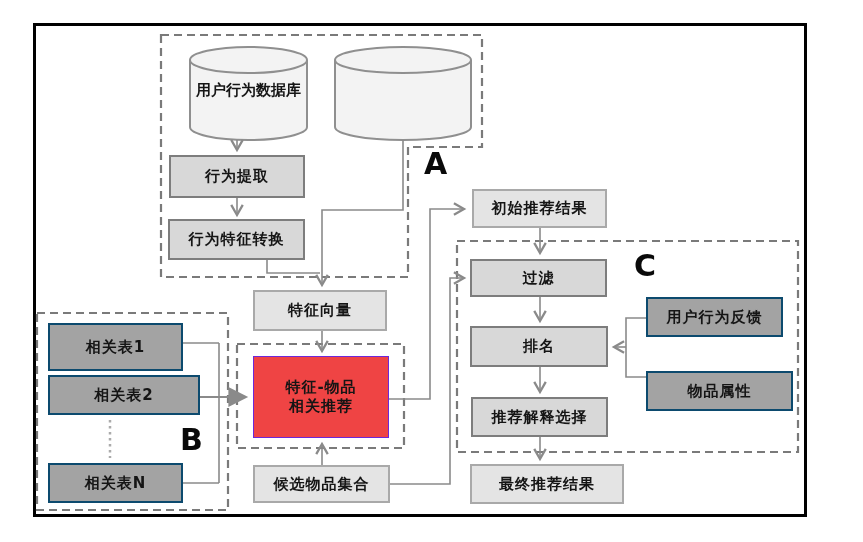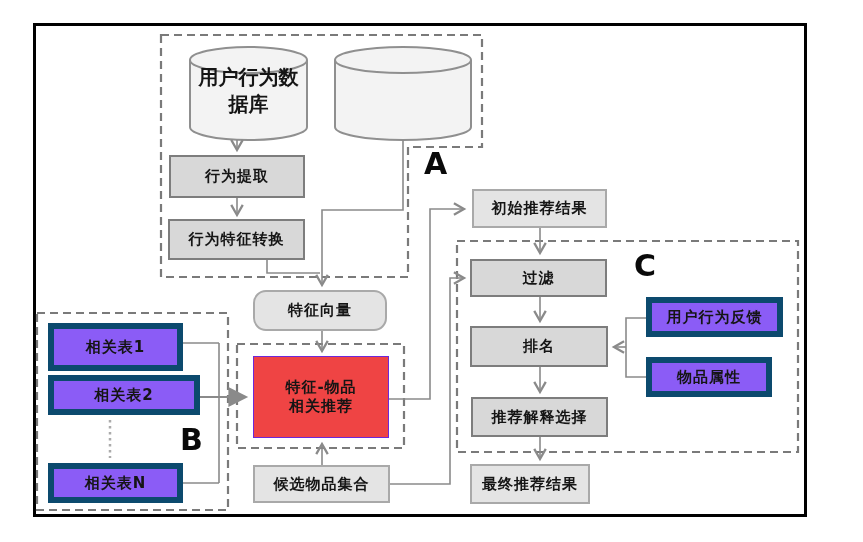--- a/index.html
+++ b/index.html
@@ -13,25 +13,25 @@
   }
   svg.layer{position:absolute;left:0;top:0;}
   .node{
     position:absolute;box-sizing:border-box;
     display:flex;align-items:center;justify-content:center;flex-direction:column;
     font-size:15px;font-weight:700;color:#151515;line-height:1.25;
     text-align:center;letter-spacing:1px;
   }
   .med{background:#d8d8d8;border:2px solid #7d7d7d;}
   .light{background:#e4e4e4;border:2px solid #a9a9a9;}
-  .xlight{background:#8b5cf6;border:6px solid #0c4a6e;}
+  .xlight{background:#a3a3a3;border:2px solid #0c4a6e;}
   .thick{background:#ef4444;border:1px solid #6d28d9;}
   .cyl-label{
     position:absolute;display:flex;align-items:center;justify-content:center;
-    font-size:20px;font-weight:700;color:#151515;letter-spacing:0px;text-align:center;
+    font-size:15px;font-weight:700;color:#151515;letter-spacing:0px;text-align:center;
   }
   .group-label{
     position:absolute;font-size:30px;font-weight:700;color:#0a0a0a;
   }
 </style>
 </head>
 <body>
 
 <div id="canvas">
 
@@ -90,21 +90,21 @@
   <div class="cyl-label" style="left:192px;top:68px;width:113px;height:45px;">
     <span>用户行为数据库</span>
   </div>
 
   <div class="node med" style="left:169px;top:155px;width:136px;height:43px;">
     <span>行为提取</span>
   </div>
   <div class="node med" style="left:168px;top:219px;width:137px;height:41px;">
     <span>行为特征转换</span>
   </div>
-  <div class="node light" style="left:253px;top:290px;width:134px;height:41px;border-radius:13px;">
+  <div class="node light" style="left:253px;top:290px;width:134px;height:41px;">
     <span>特征向量</span>
   </div>
   <div class="node thick" style="left:253px;top:356px;width:136px;height:82px;">
     <span>特征-物品</span>
     <span>相关推荐</span>
   </div>
   <div class="node light" style="left:253px;top:465px;width:137px;height:38px;">
     <span>候选物品集合</span>
   </div>
 
@@ -123,27 +123,27 @@
   </div>
   <div class="node med" style="left:470px;top:259px;width:137px;height:38px;">
     <span>过滤</span>
   </div>
   <div class="node med" style="left:470px;top:326px;width:138px;height:41px;">
     <span>排名</span>
   </div>
   <div class="node med" style="left:471px;top:397px;width:137px;height:40px;">
     <span>推荐解释选择</span>
   </div>
-  <div class="node light" style="left:470px;top:464px;width:120px;height:40px;">
+  <div class="node light" style="left:470px;top:464px;width:154px;height:40px;">
     <span>最终推荐结果</span>
   </div>
   <div class="node xlight" style="left:646px;top:297px;width:137px;height:40px;">
     <span>用户行为反馈</span>
   </div>
-  <div class="node xlight" style="left:646px;top:357px;width:126px;height:40px;">
+  <div class="node xlight" style="left:646px;top:371px;width:147px;height:40px;">
     <span>物品属性</span>
   </div>
 
   <div class="group-label" style="left:424px;top:146px;">
     <span>A</span>
   </div>
   <div class="group-label" style="left:180px;top:422px;">
     <span>B</span>
   </div>
   <div class="group-label" style="left:634px;top:248px;">

